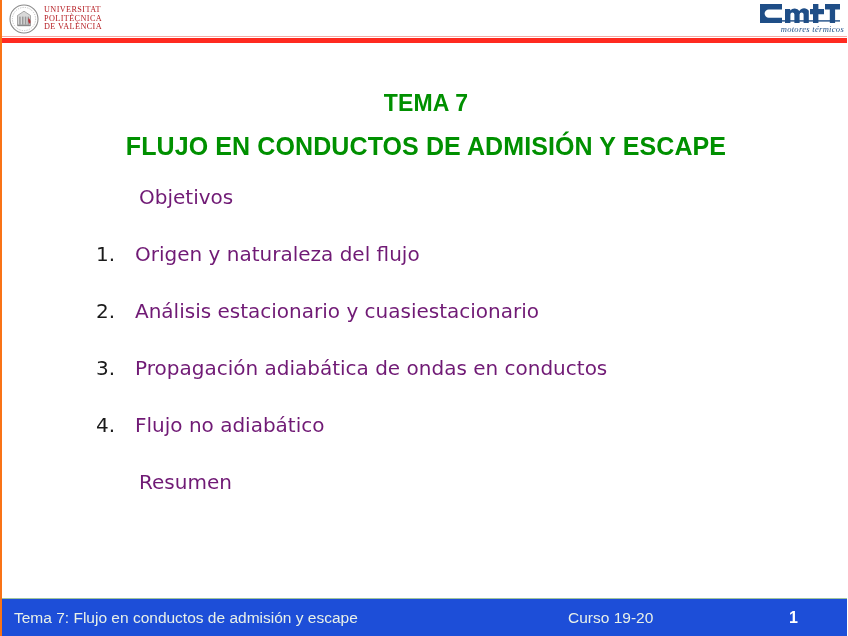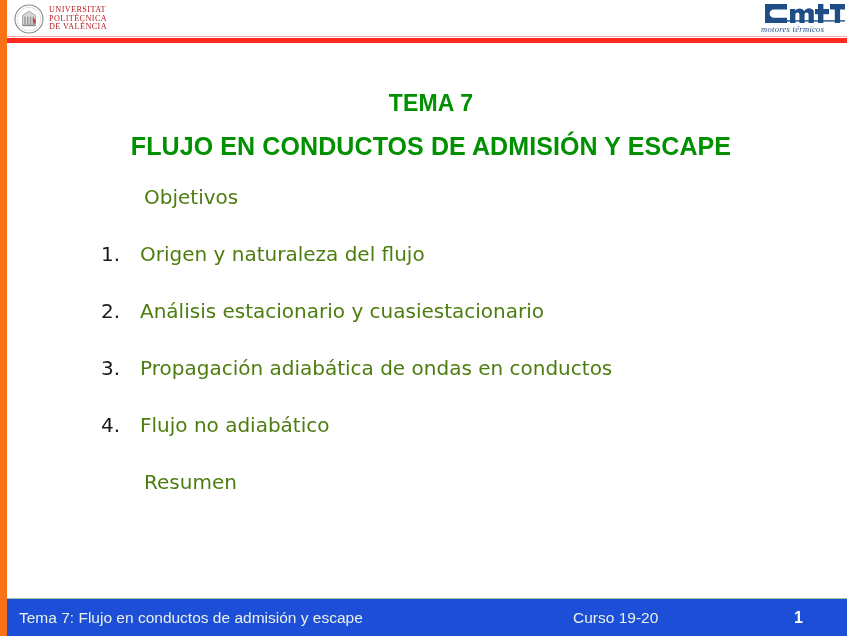--- a/index.html
+++ b/index.html
@@ -11,21 +11,21 @@
     width: 848px;
     height: 636px;
     font-family: "Liberation Sans", sans-serif;
     overflow: hidden;
   }
   .slide {
     position: relative;
     width: 848px;
     height: 636px;
     background: #ffffff;
-    border-left: 7px solid #f97316;
+    border-left: 2px solid #f97316;
     border-right: 1px solid #ffffff;
     box-sizing: border-box;
     overflow: hidden;
   }
 
   
   .header {
     position: absolute;
     left: 0; top: 0;
     width: 848px;
@@ -58,21 +58,21 @@
     color: #b41a20;
     white-space: nowrap;
     font-weight: 400;
   }
 
   .cmt-logo {
     position: absolute;
     right: 6px; top: 2px;
     width: 88px;
     height: 34px;
-    text-align: left;
+    text-align: right;
   }
   .cmt-mark { display:block; margin: 0 auto; }
   .cmt-sub {
     display: block;
     margin-top: 1px;
     font-family: "Liberation Serif", serif;
     font-style: italic;
     font-size: 8.5px;
     letter-spacing: 0.3px;
     color: #1f4e87;
@@ -137,21 +137,21 @@
     width: 32px;
     text-align: left;
     font-size: 20px;
     color: #1a1a1a;
     font-family: "DejaVu Sans", sans-serif;
   }
   .row .txt {
     position: absolute;
     left: 133px;
     font-size: 20px;
-    color: #4d7c0f;
+    color: #701a75;
     font-family: "DejaVu Sans", sans-serif;
     white-space: nowrap;
   }
   .row.unnumbered .txt { left: 137px; }
 
   
   .footer-hair {
     position: absolute;
     left: 0; bottom: 37px;
     width: 848px;

